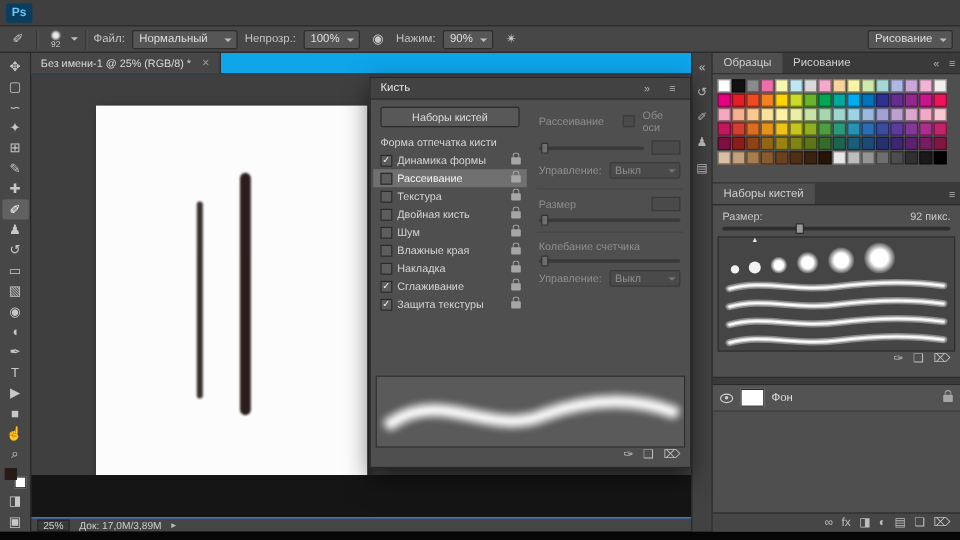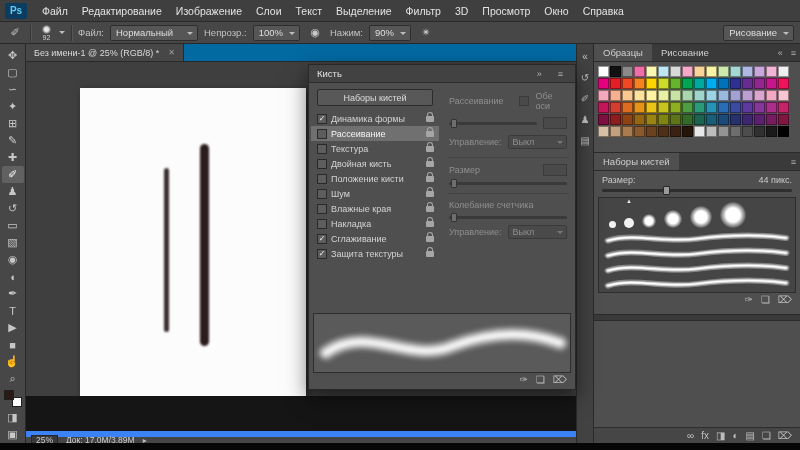--- a/index.html
+++ b/index.html
@@ -35,31 +35,31 @@
   .toolbar{position:absolute;left:0;top:44px;width:26px;height:399px;background:#474747;
            border-right:1px solid #292929;display:flex;flex-direction:column;align-items:center;padding-top:3px;z-index:8}
   .tool{width:22px;height:17px;display:flex;align-items:center;justify-content:center;font-size:11px;color:#c7c7c7;border-radius:2px}
   .tool.selected{background:#616161;color:#fff}
   .cw{position:relative;width:18px;height:17px;margin:3px 0 2px}
   .cw .fgc{position:absolute;left:0;top:0;width:10px;height:10px;background:#2a1a15;border:1px solid #1f1f1f;z-index:2}
   .cw .bgc{position:absolute;right:0;bottom:0;width:10px;height:10px;background:#fff;border:1px solid #1f1f1f}
 
   
   .docwin{position:absolute;left:26px;top:44px;width:550px;height:399px}
-  .tabbar{height:18px;background:#0369a1;border-bottom:1px solid #292929;display:flex;}
+  .tabbar{height:18px;background:#0ea5e9;border-bottom:1px solid #292929;display:flex;}
   .doctab{height:17px;background:#474747;border-right:1px solid #292929;display:flex;align-items:center;
           gap:9px;padding:0 8px;font-size:9px;color:#dadada;white-space:nowrap}
   .doctab .close{font-size:8px;color:#9d9d9d}
   .canvasarea{position:absolute;left:0;top:18px;width:550px;height:334px;background:#3f3f3f;overflow:hidden}
   .canvas{position:absolute;left:54px;top:26px;width:226px;height:308px;background:#fcfcfc;box-shadow:3px 3px 8px rgba(0,0,0,.5)}
   .stroke{position:absolute;background:#201212;border-radius:6px;filter:blur(1px)}
   .s1{left:84px;top:80px;width:5px;height:164px;opacity:.88}
   .s2{left:120px;top:56px;width:9px;height:202px;opacity:.95}
   .belowcanvas{position:absolute;left:0;top:352px;width:550px;height:35px;background:#151515}
-  .statusbar{position:absolute;left:0;top:387px;width:550px;height:12px;background:#454545;border-top:6px solid #3b82f6;
+  .statusbar{position:absolute;left:0;top:387px;width:550px;height:12px;background:#454545;border-top:1px solid #3b82f6;
              display:flex;align-items:center;gap:8px;padding:0 5px;font-size:8.5px;color:#cdcdcd}
   .zoombox{background:#393939;border:1px solid #262626;height:10px;display:flex;align-items:center;padding:0 4px}
   .flyico{color:#bdbdbd;font-size:8px}
 
   
   .icondock{position:absolute;left:576px;top:44px;width:18px;height:399px;background:#424242;
             border-left:1px solid #2a2a2a;border-right:1px solid #2a2a2a;display:flex;flex-direction:column;
             align-items:center;gap:7px;padding-top:5px;z-index:8}
   .dockico{width:16px;height:14px;display:flex;align-items:center;justify-content:center;font-size:10px;color:#c2c2c2}
 
@@ -135,33 +135,20 @@
 
   .blackbar{position:absolute;left:0;top:443px;width:800px;height:7px;background:#060606}
 </style>
 </head>
 <body>
 
 <div id="app">
 
   <div class="menubar">
     <div class="pslogo">Ps</div>
-    <div id="menus" style="display:flex">
-        <span class="menu-item">Файл</span>
-        <span class="menu-item">Редактирование</span>
-        <span class="menu-item">Изображение</span>
-        <span class="menu-item">Слои</span>
-        <span class="menu-item">Текст</span>
-        <span class="menu-item">Выделение</span>
-        <span class="menu-item">Фильтр</span>
-        <span class="menu-item">3D</span>
-        <span class="menu-item">Просмотр</span>
-        <span class="menu-item">Окно</span>
-        <span class="menu-item">Справка</span>
-      </div>
   </div>
 
   <div class="optionsbar">
     <div class="og">
       <span class="obicon">✐</span>
     </div>
     <div class="vsep"></div>
     <div class="bsw">
       <span class="bdot"></span>
       <span class="bnum">92</span>
@@ -351,21 +338,21 @@
     </div>
 
     <div class="pp bppanel">
       <div class="ptabs">
         <div class="ptab active">Наборы кистей</div>
         <div class="spacer"></div>
         <div class="mini">≡</div>
       </div>
       <div class="sizer">
         <span>Размер:</span>
-        <span>44 пикс.</span>
+        <span>92 пикс.</span>
       </div>
       <div class="pslider">
           <span class="thumb"></span>
         </div>
       <div class="thumbs">
         <div class="dotsrow" id="dotsrow">
             <span class="dotwrap">
               <span class="dot hard" style="width: 7px; height: 7px;"></span>
             </span>
             <span class="dotwrap">
@@ -418,20 +405,26 @@
       </div>
       <div class="pfoot" id="presetfooter">
           <span class="icobtn">✑</span>
           <span class="icobtn">❏</span>
           <span class="icobtn">⌦</span>
         </div>
     </div>
 
     <div class="pp lypanel">
       <div class="lheader"></div>
+      <div class="lrow">
+        <span class="eye"></span>
+        <span class="lthumb"></span>
+        <span class="lname">Фон</span>
+        <span class="lock"></span>
+      </div>
       <div class="lfoot" id="layersfooter">
           <span class="icobtn">∞</span>
           <span class="icobtn">fx</span>
           <span class="icobtn">◨</span>
           <span class="icobtn">◐</span>
           <span class="icobtn">▤</span>
           <span class="icobtn">❏</span>
           <span class="icobtn">⌦</span>
         </div>
     </div>
@@ -440,44 +433,42 @@
   <div class="bpanel">
     <div class="bptitle">
       <span>Кисть</span>
       <div class="spacer"></div>
       <span class="mini">»</span>
       <span class="mini">≡</span>
     </div>
 
     <div class="bpleft">
       <div class="presetbtn">Наборы кистей</div>
+      <div class="borow">
+        <span class="bolabel">Форма отпечатка кисти</span>
+      </div>
       <div id="bolist">
           <div class="borow">
             <span class="cb">✓</span>
             <span class="bolabel" style="flex: 1 1 0%;">Динамика формы</span>
             <span class="lock"></span>
           </div>
           <div class="borow selected">
             <span class="cb"></span>
             <span class="bolabel" style="flex: 1 1 0%;">Рассеивание</span>
             <span class="lock"></span>
           </div>
           <div class="borow">
             <span class="cb"></span>
             <span class="bolabel" style="flex: 1 1 0%;">Текстура</span>
             <span class="lock"></span>
           </div>
           <div class="borow">
             <span class="cb"></span>
             <span class="bolabel" style="flex: 1 1 0%;">Двойная кисть</span>
-            <span class="lock"></span>
-          </div>
-          <div class="borow">
-            <span class="cb"></span>
-            <span class="bolabel" style="flex: 1 1 0%;">Положение кисти</span>
             <span class="lock"></span>
           </div>
           <div class="borow">
             <span class="cb"></span>
             <span class="bolabel" style="flex: 1 1 0%;">Шум</span>
             <span class="lock"></span>
           </div>
           <div class="borow">
             <span class="cb"></span>
             <span class="bolabel" style="flex: 1 1 0%;">Влажные края</span>

